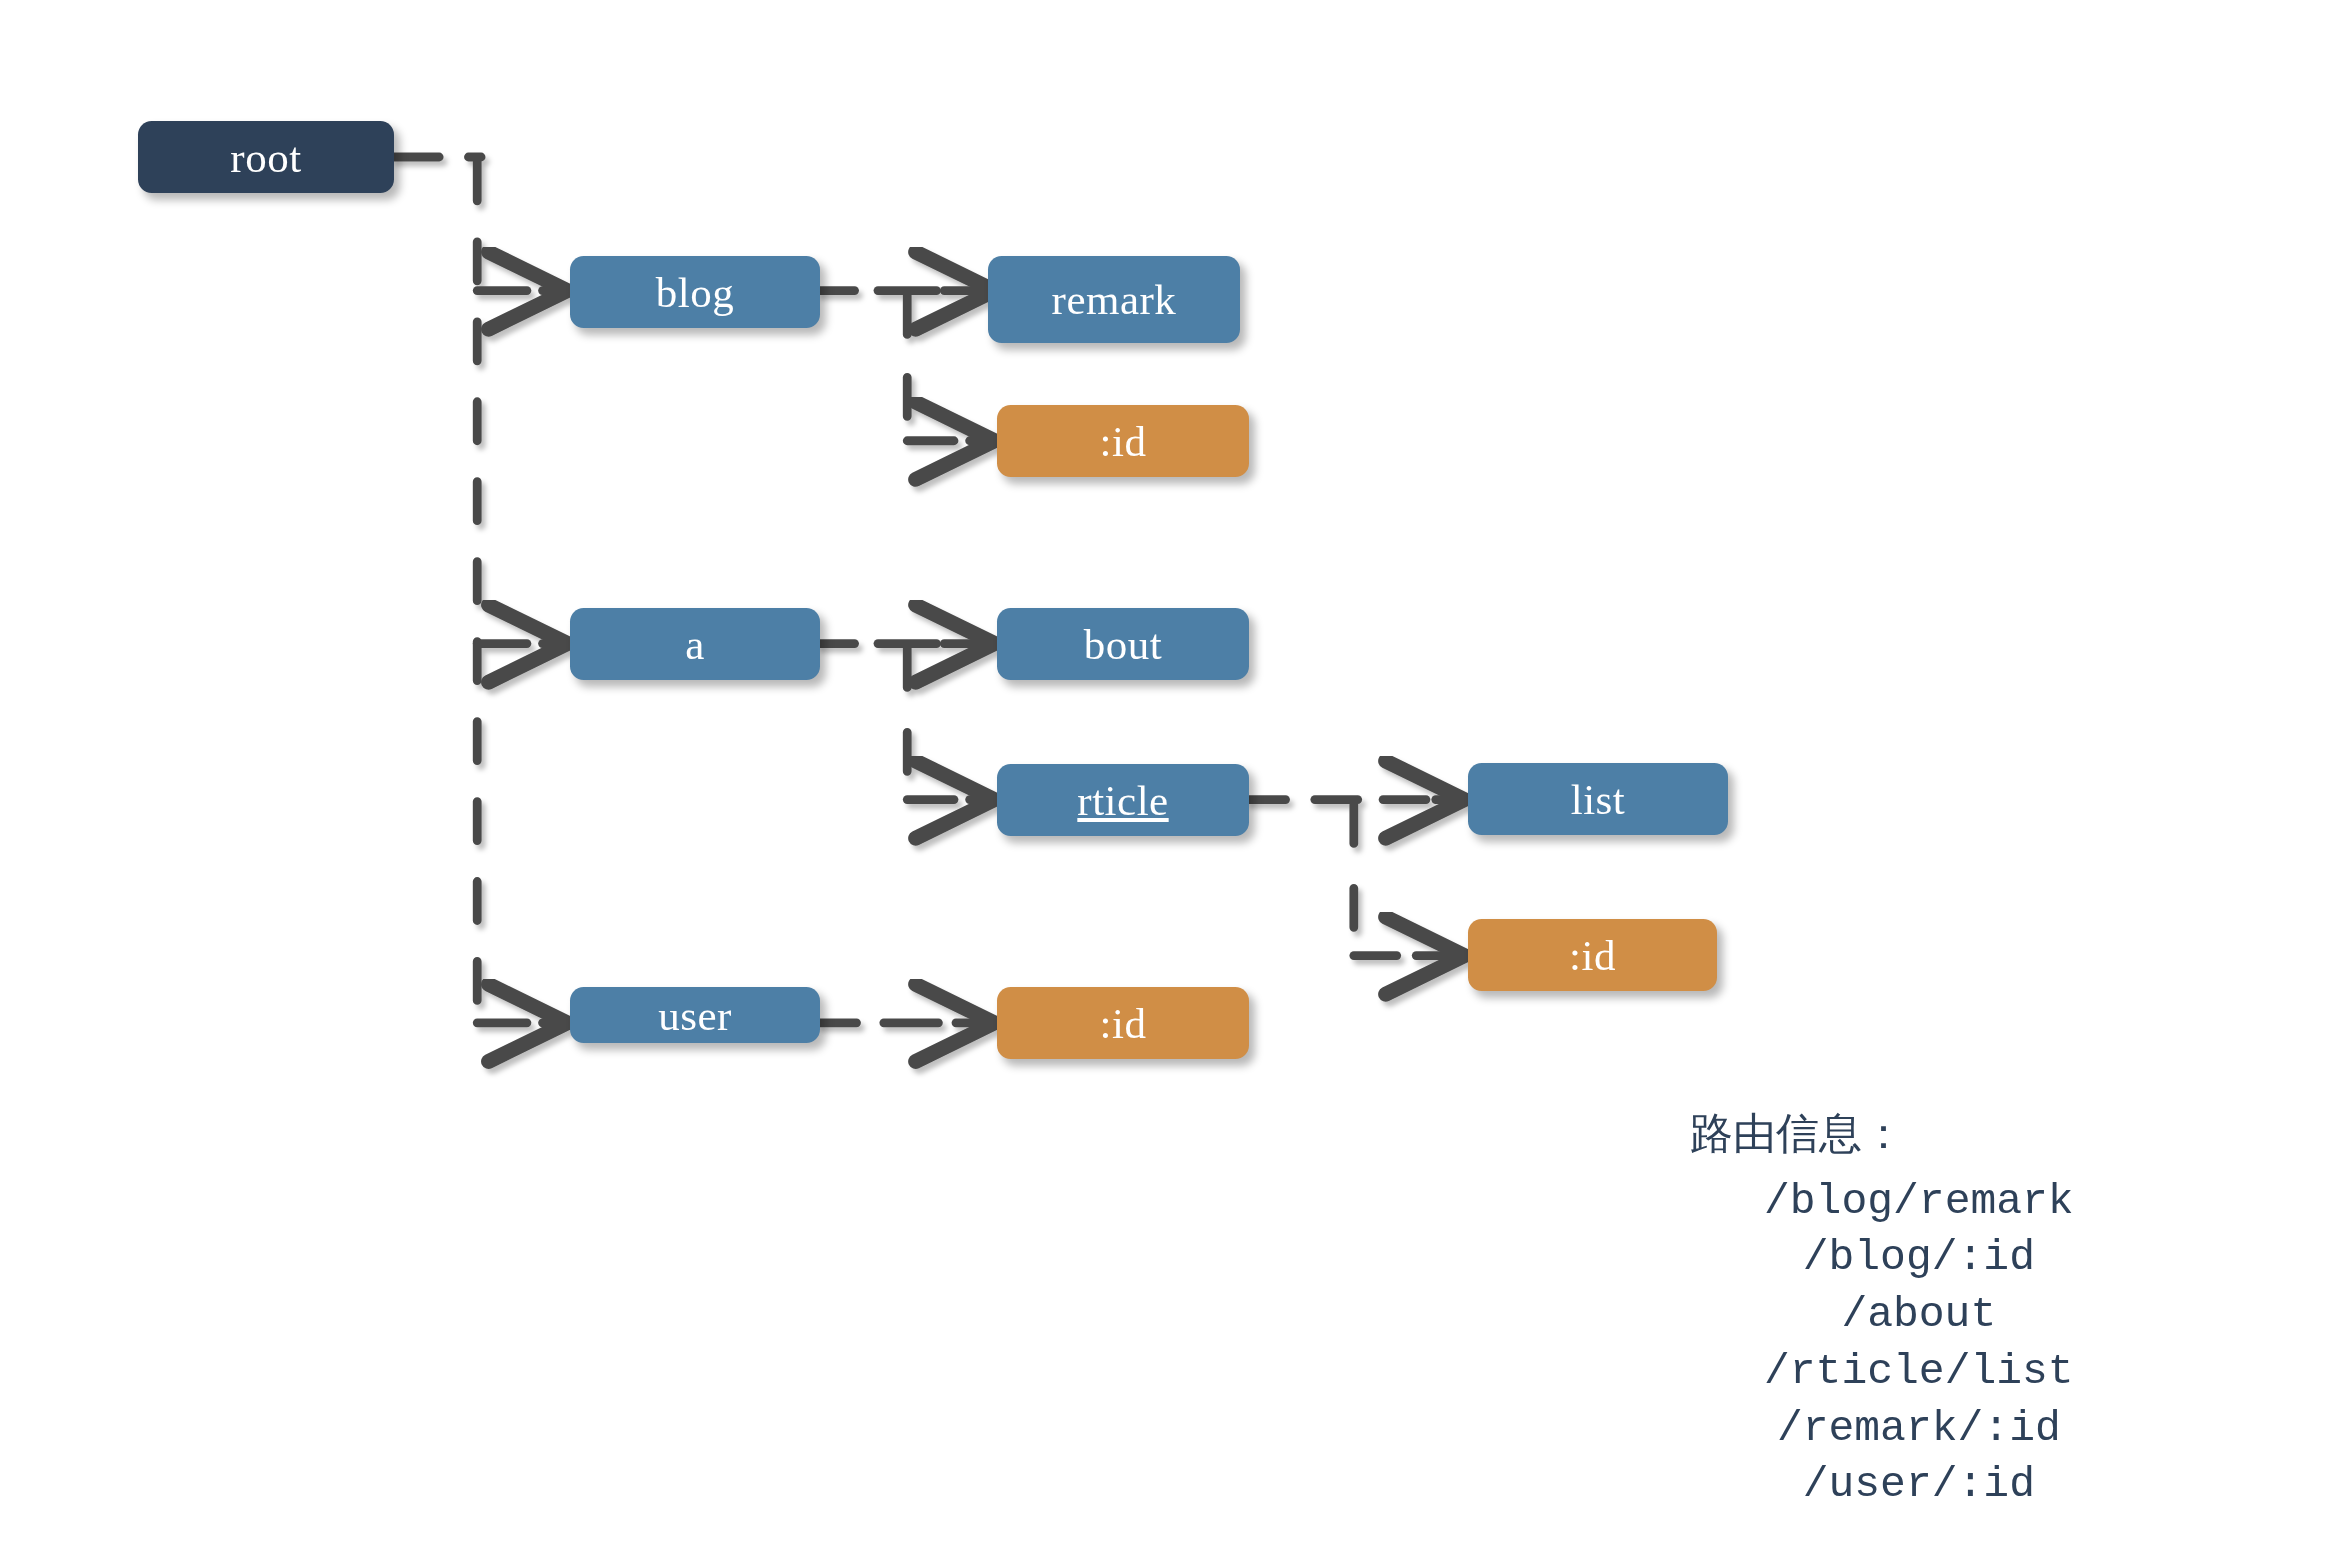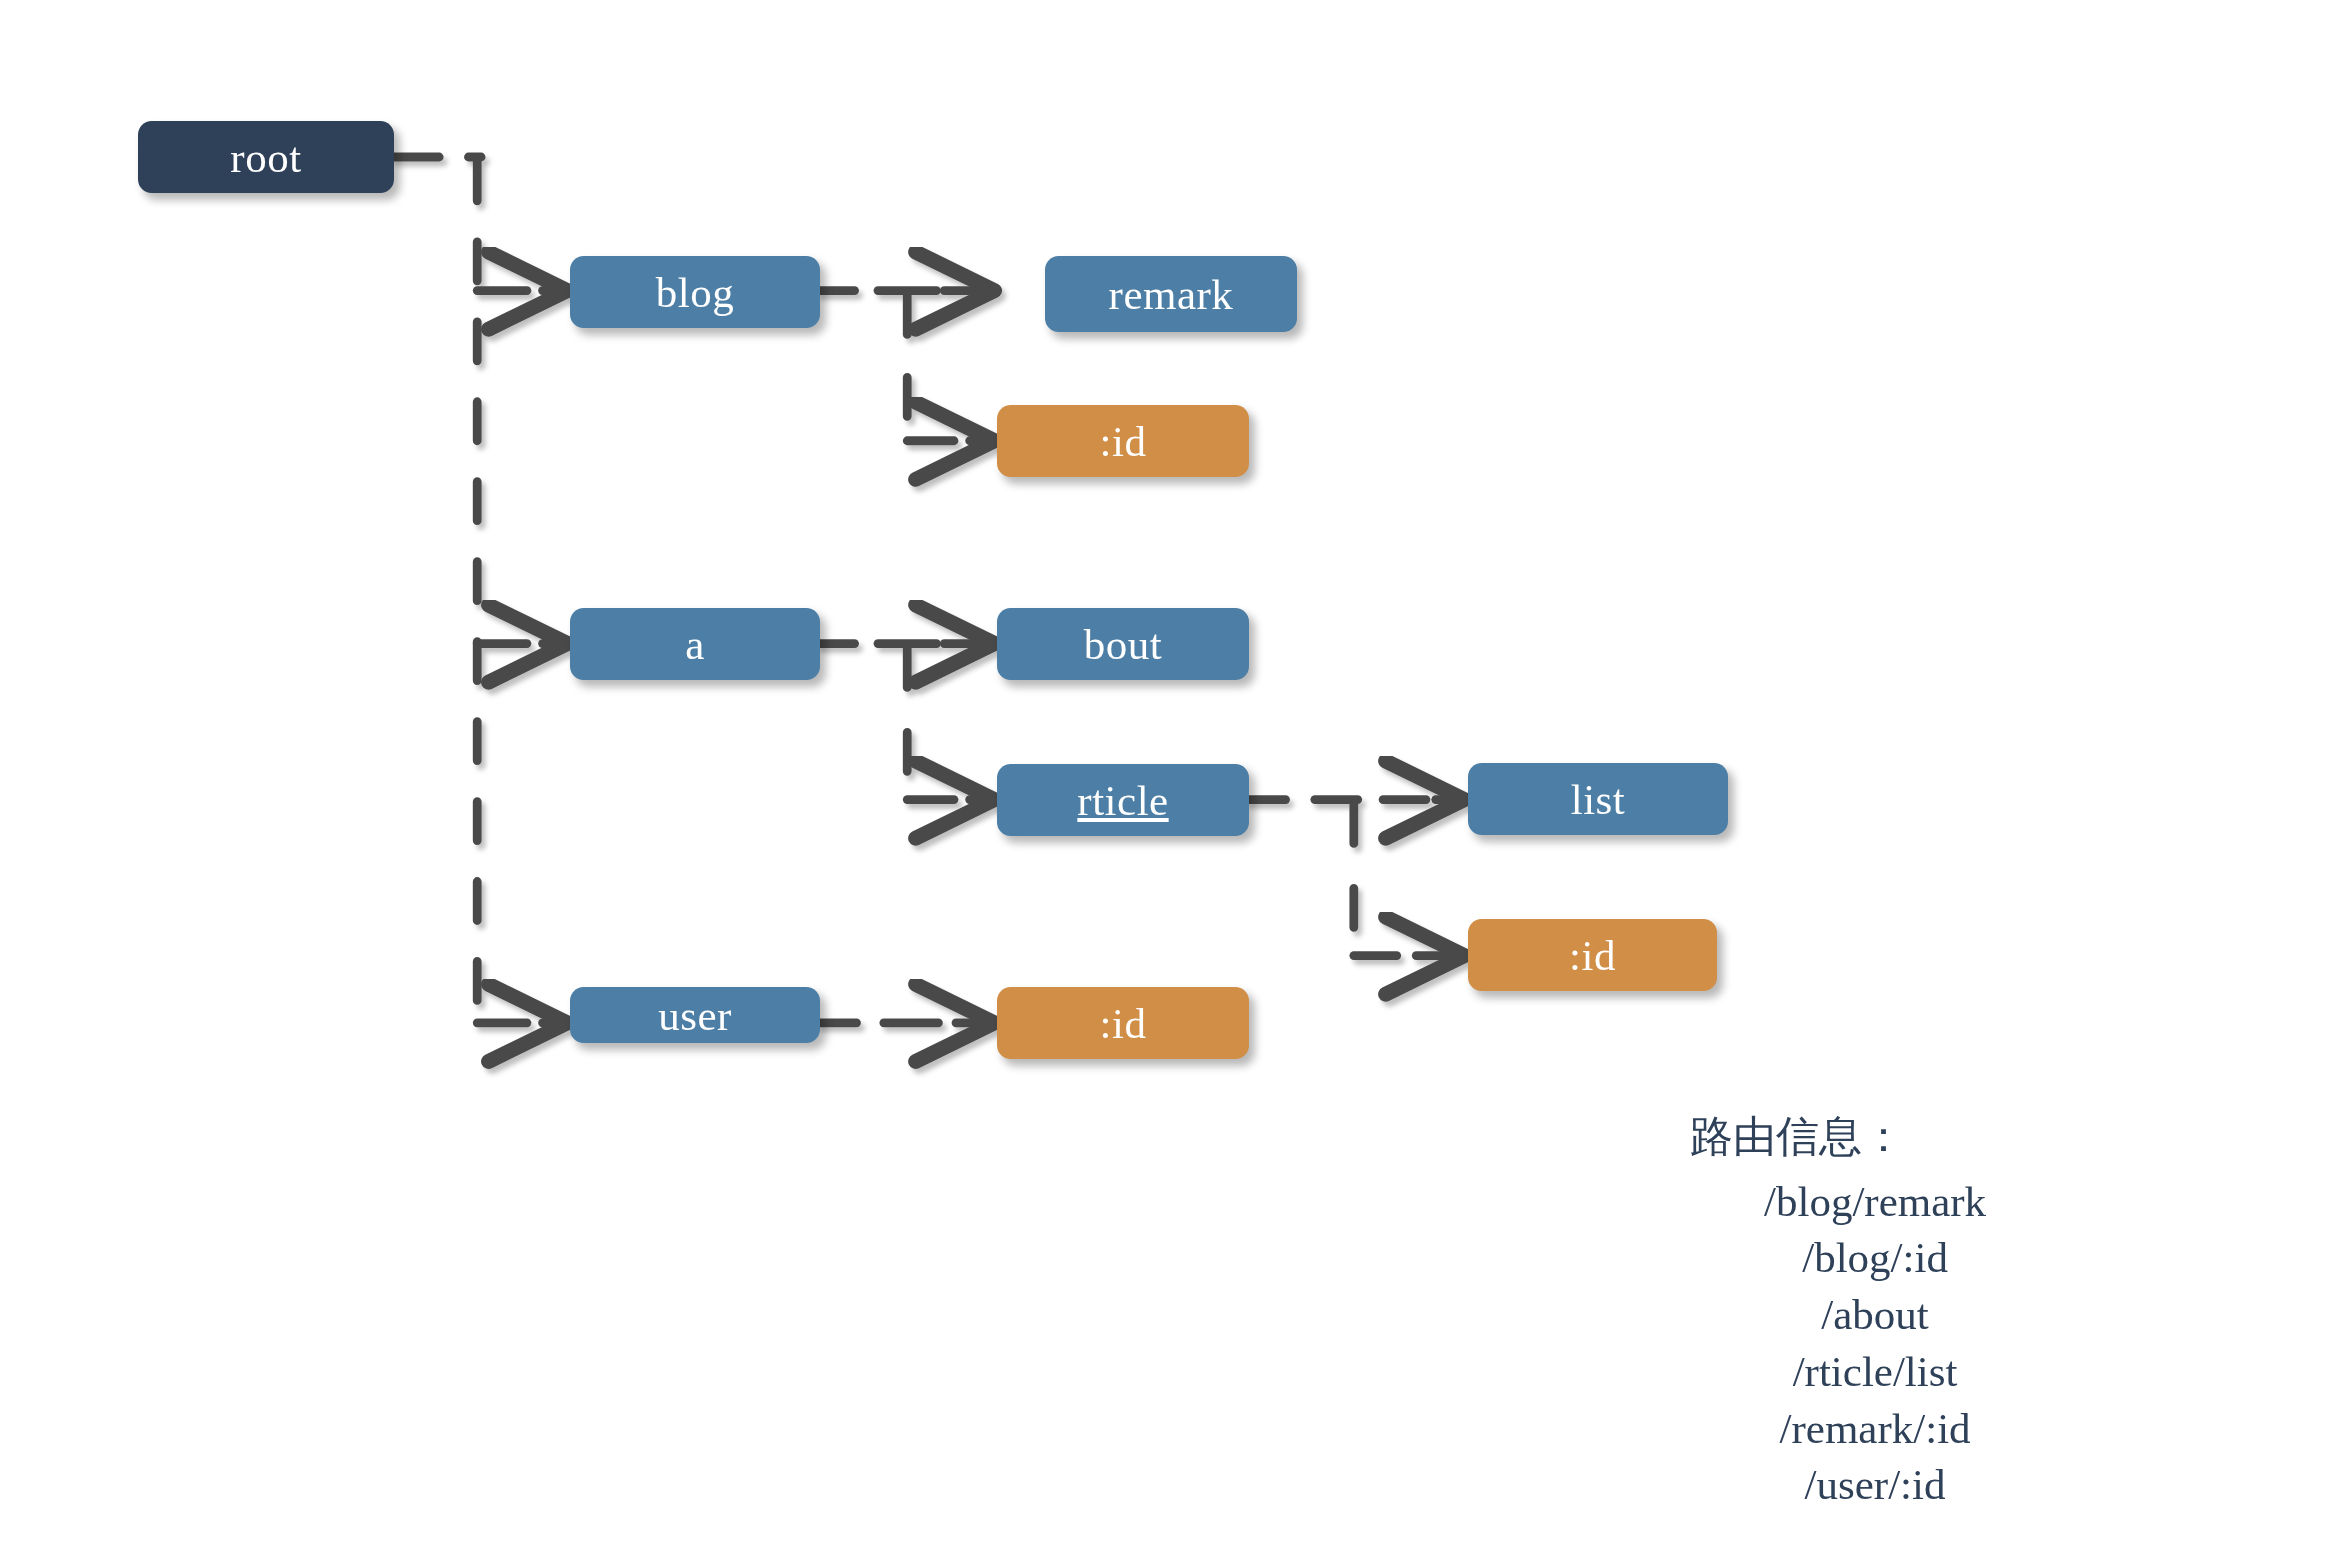--- a/index.html
+++ b/index.html
@@ -44,21 +44,21 @@
     top: 0;
     width: 2341px;
     height: 1566px;
     pointer-events: none;
   }
 
   
   #legend {
     position: absolute;
     color: #2e4159;
-    font-family: Liberation Serif, serif;
+    font-family: Liberation Mono, monospace;
   }
   #legend .legend-title {
     font-size: 43px;
     line-height: 1.0;
     margin-bottom: 15.6px;
     white-space: nowrap;
   }
   #legend .legend-list {
     margin: 0;
     padding: 0 0 0 74px;
@@ -128,21 +128,21 @@
       <path d="M 840 1049 L 878 1049"></path>
       <path d="M 906 1049 L 962 1049"></path>
       <path d="M 980 1049 L 1016 1049" marker-end="url(#arrowHead)"></path>
     </g>
   </svg>
 
   <div class="node blue" style="left:570px; top:256px; width:250px; height:72px;">blog</div>
 
   <div class="node root" style="left:138px; top:121px; width:256px; height:72px;">root</div>
 
-  <div class="node blue" style="left:1045px; top:256px; width:252px; height:76px;">remark</div>
+  <div class="node blue" style="left:988px; top:256px; width:252px; height:87px;">remark</div>
 
   <div class="node orange" style="left:997px; top:405px; width:252px; height:72px;">:id</div>
 
   <div class="node blue" style="left:570px; top:608px; width:250px; height:72px;">a</div>
 
   <div class="node blue" style="left:997px; top:608px; width:252px; height:72px;">bout</div>
 
   <div class="node blue" style="left:997px; top:764px; width:252px; height:72px;text-decoration:underline;">rticle</div>
 
   <div class="node blue" style="left:1468px; top:763px; width:260px; height:72px;">list</div>

